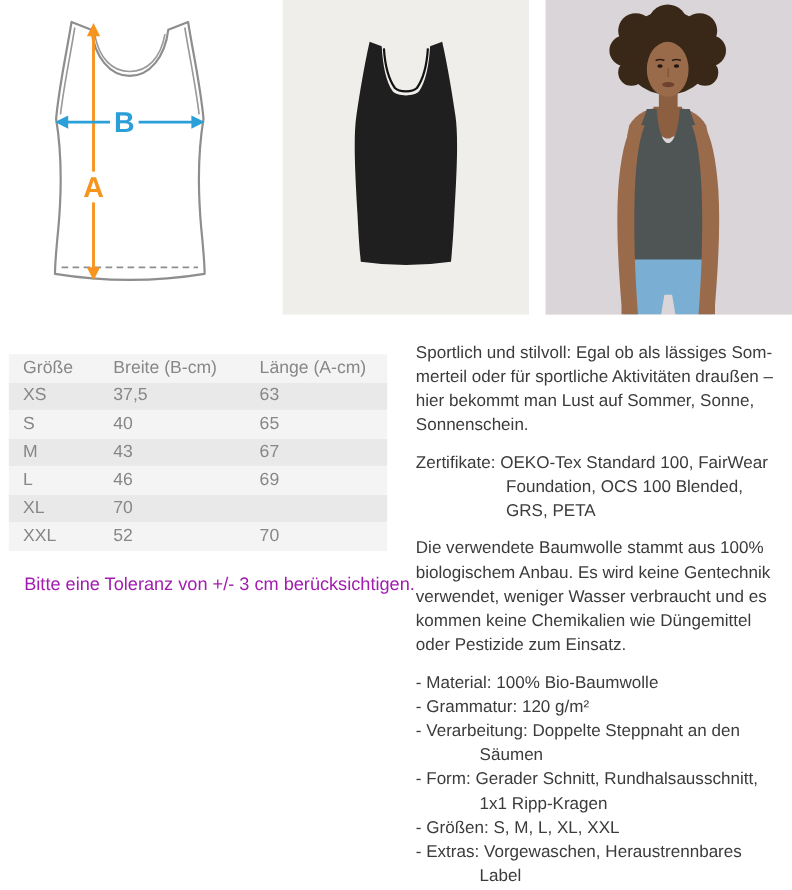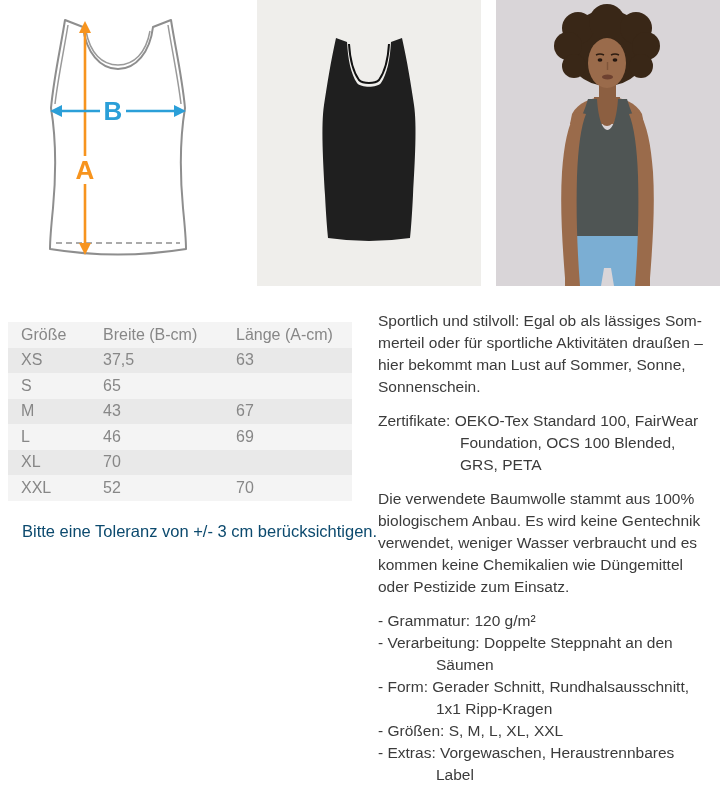--- a/index.html
+++ b/index.html
@@ -36,21 +36,21 @@
   
   .size-table { position: absolute; left: 8px; top: 322px; width: 344px; font-size: 16px; color: #878787; }
   .trow { display: flex; align-items: center; height: 25.5px; }
   .trow > :nth-child(1) { width: 95px;  padding-left: 13px; }
   .trow > :nth-child(2) { width: 133px; }
   .trow > :nth-child(3) { flex: 1; }
   .thead-row { background: #f4f4f4; }
   .tbody > .trow:nth-child(odd)  { background: #e9e9e9; }
   .tbody > .trow:nth-child(even) { background: #f4f4f4; }
 
-  .tolerance { position: absolute; left: 22px; top: 522px; font-size: 16.5px; color: #0c4a6e; }
+  .tolerance { position: absolute; left: 22px; top: 522px; font-size: 16.5px; color: #a21caf; }
 
   
   .desc { position: absolute; left: 378px; top: 310px; width: 334px; font-size: 15.5px; line-height: 22px; color: #3b3b3b; }
   .desc p { margin: 0 0 12px 0; }
   .hang-cert { padding-left: 82px; text-indent: -82px; }
   .specs { list-style: none; }
   .specs li { padding-left: 58px; text-indent: -58px; }
 </style>
 </head>
 <body>
@@ -140,20 +140,21 @@
         <div>Länge (A-cm)</div>
       </div>
     <div class="tbody">
         <div class="trow">
         <div>XS</div>
         <div>37,5</div>
         <div>63</div>
       </div>
         <div class="trow">
         <div>S</div>
+        <div>40</div>
         <div>65</div>
       </div>
         <div class="trow">
         <div>M</div>
         <div>43</div>
         <div>67</div>
       </div>
         <div class="trow">
         <div>L</div>
         <div>46</div>
@@ -171,20 +172,21 @@
       </div>
   </div>
 
   <p class="tolerance">Bitte eine Toleranz von +/- 3 cm berücksichtigen.</p>
 
   <div class="desc">
     <p>Sportlich und stilvoll: Egal ob als lässiges Som­merteil oder für sportliche Aktivitäten drau­ßen – hier bekommt man Lust auf Sommer, Sonne, Sonnenschein.</p>
     <p class="hang-cert">Zertifikate: OEKO-Tex Standard 100, FairWear Foundation, OCS 100 Blended, GRS, PETA</p>
     <p>Die verwendete Baumwolle stammt aus 100% biologischem Anbau. Es wird keine Gentech­nik verwendet, weniger Wasser verbraucht und es kommen keine Chemikalien wie Dün­gemittel oder Pestizide zum Einsatz.</p>
     <ul class="specs">
+        <li>- Material: 100% Bio-Baumwolle</li>
         <li>- Grammatur: 120 g/m²</li>
         <li>- Verarbeitung: Doppelte Steppnaht an den Säumen</li>
         <li>- Form: Gerader Schnitt, Rundhalsausschnitt, 1x1 Ripp-Kragen</li>
         <li>- Größen: S, M, L, XL, XXL</li>
         <li>- Extras: Vorgewaschen, Heraustrennbares Label</li>
       </ul>
   </div>
 
 </div>
 

